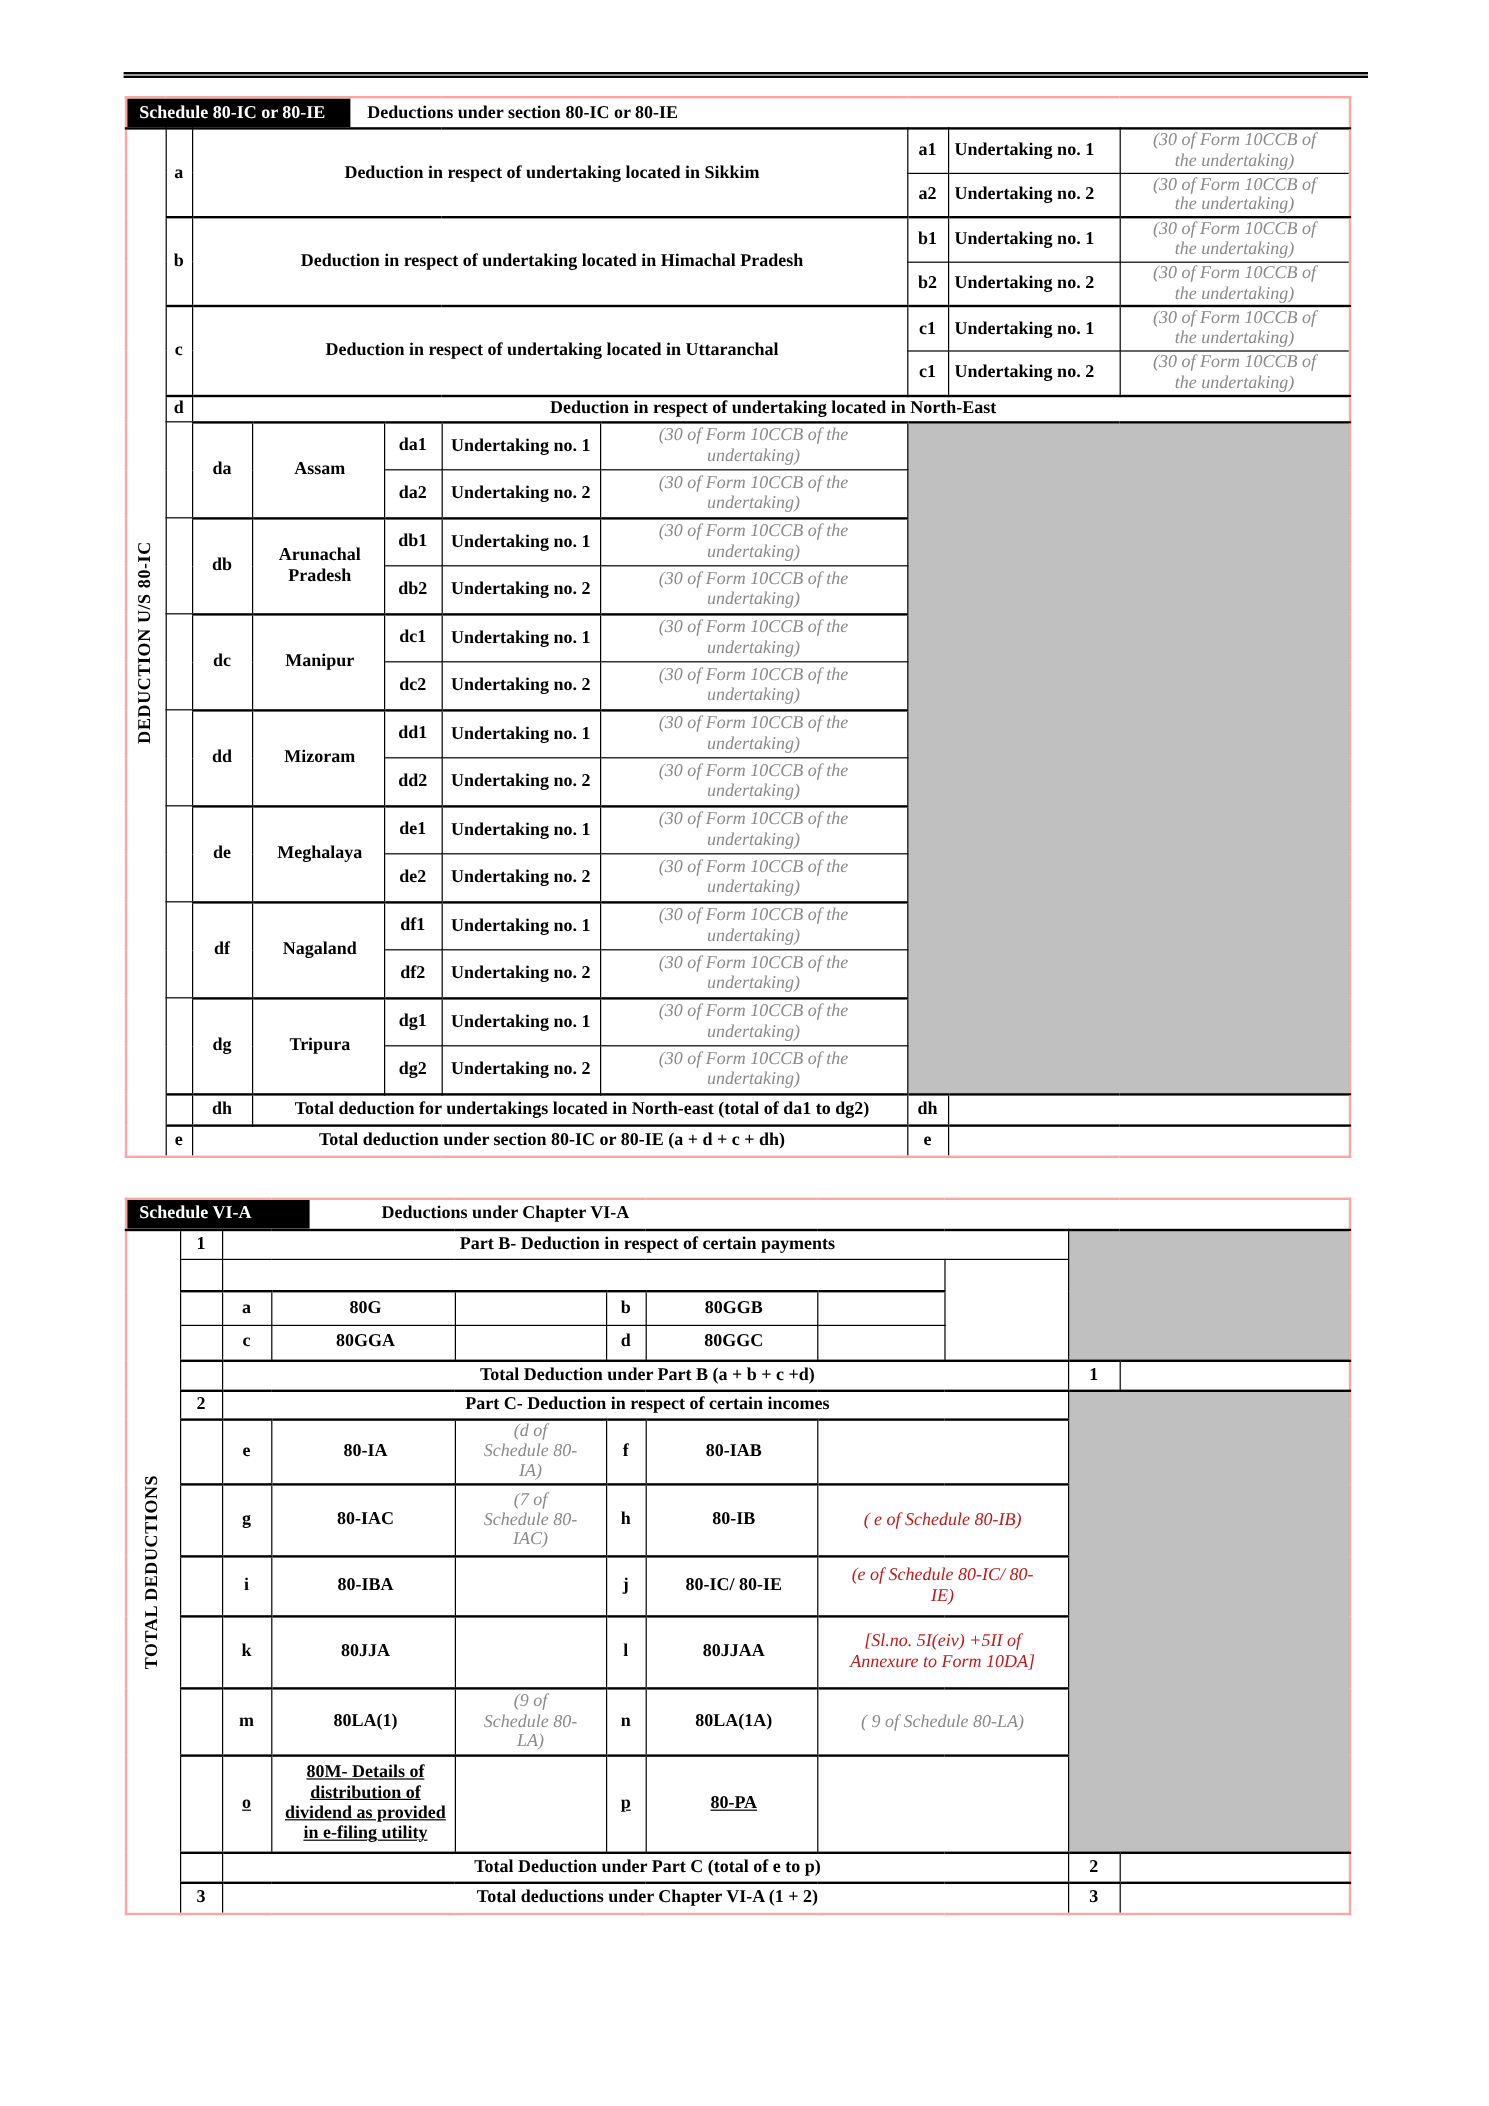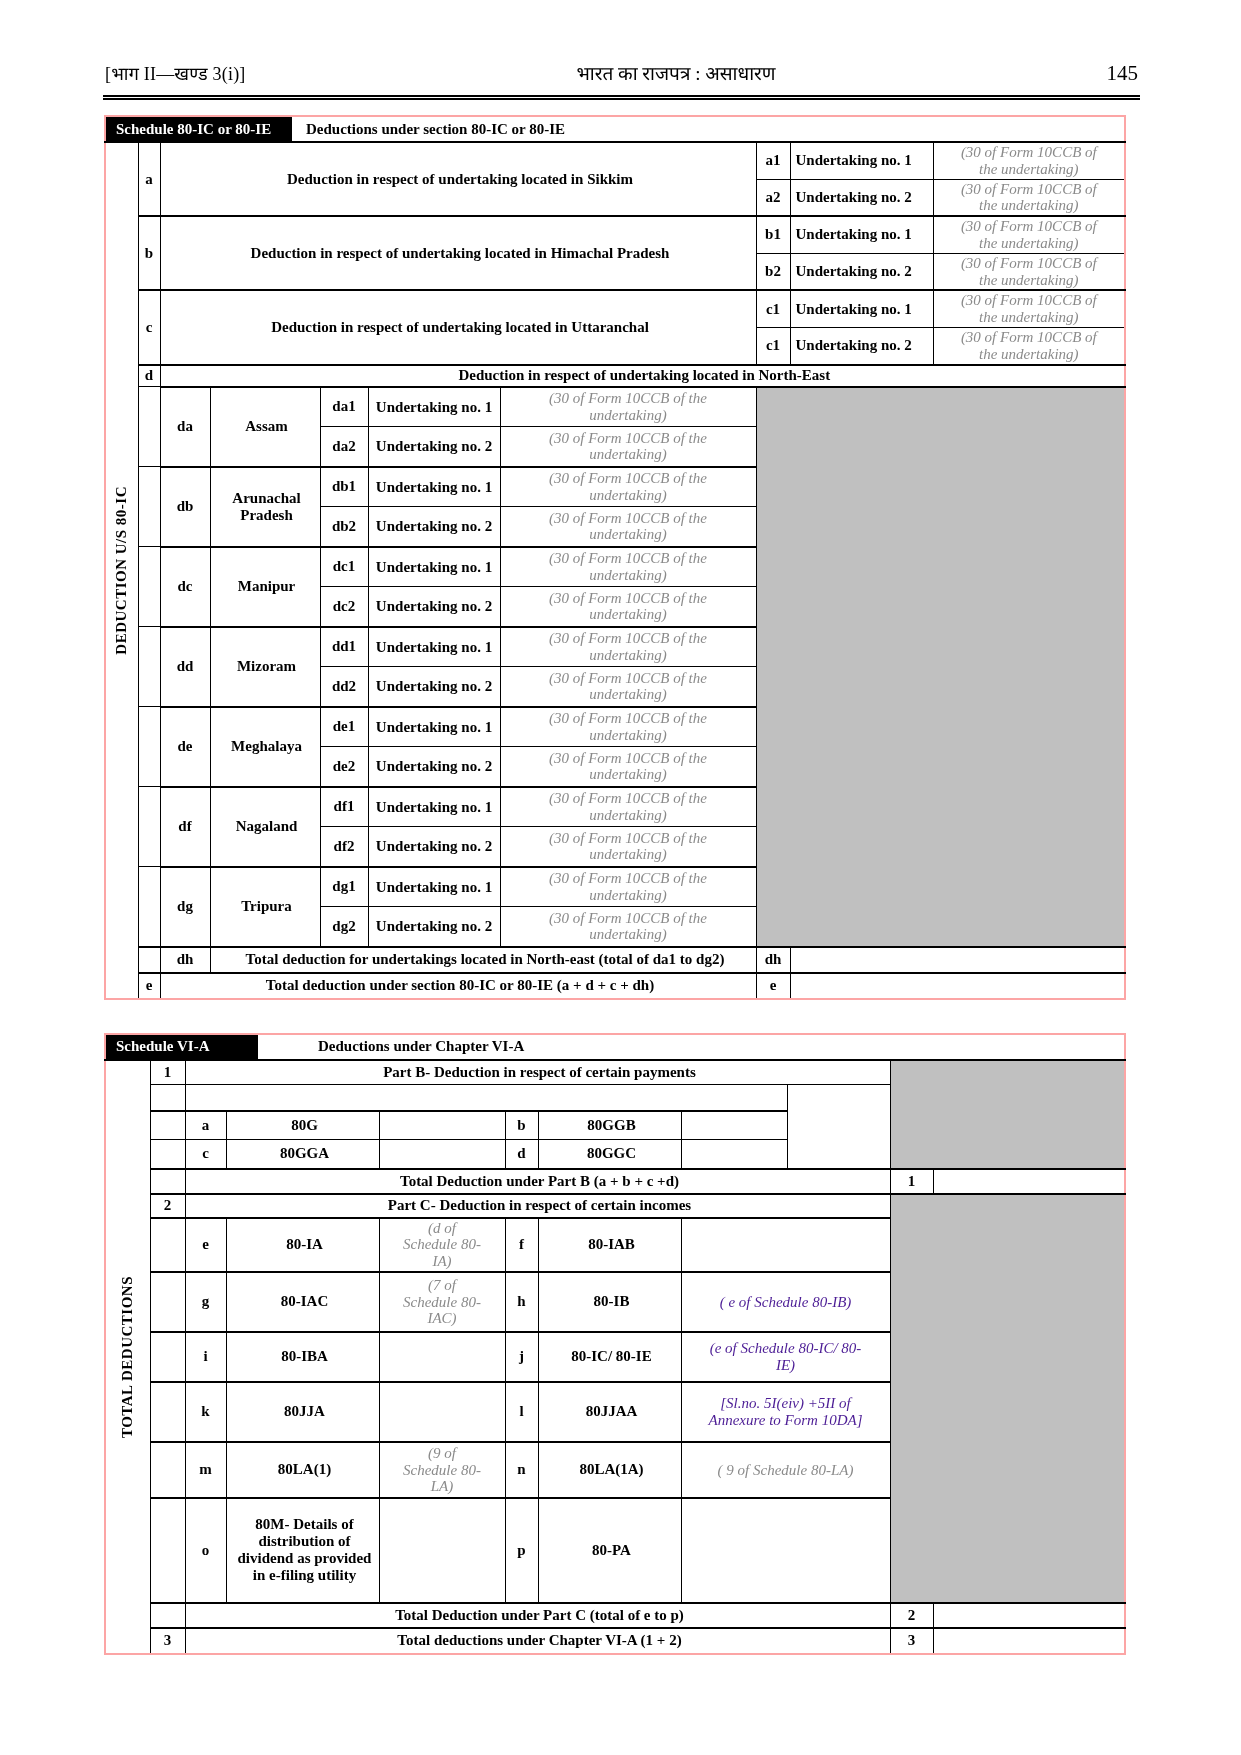--- a/index.html
+++ b/index.html
@@ -36,51 +36,46 @@
 
   .vert { padding:0 !important; }
   .vt { writing-mode:vertical-rl; transform:rotate(180deg); margin:0 auto; font-weight:bold; font-size:15px; letter-spacing:.5px; white-space:nowrap; }
 
   .lab { text-align:center; }
   .desc { text-align:center; padding-left:7px !important; }
   .state { text-align:center; padding-left:6px !important; }
   .und { text-align:left; padding-left:5px !important; }
   .und.c { text-align:center; padding:1px !important; line-height:1.1; }
   .note { font-weight:normal !important; font-style:italic; color:var(--muted); text-align:center; line-height:1.12; font-size:14.5px; padding:1px 20px !important; }
-  .note.dark { color:#4c1d95;text-align:center; }
+  .note.dark { color:#b91c1c;text-align:center; }
   .shade { background:var(--shade); }
   .gap { border:0 !important; }
 
   
   tr.r34 td { height:34px; }
   tr.r40 td { height:40px; }
   tr.r26 td { height:26px; }
   tr.r29 td { height:29px; }
   tr.r25 td { height:25px; }
   tr.r24 td { height:24px; }
   tr.hdr22 td { height:22px; }
   tr.r50 td { height:50px; }
   tr.r60 td { height:60px; }
   tr.r56 td { height:56px; }
-  tr.r105 td { height:105px; }
+  tr.r105 td { height:81px;text-decoration:underline; }
 
   
   tr.sub > td { border-top:1px solid #6e6e6e; }
   tr.major > td { border-top:2px solid #000; }
 </style>
 </head>
 <body>
 
 <div class="content">
 
-  <div class="pagehead">
-    <span class="ph-left">[भाग II—खण्ड  3(i)]</span>
-    <span class="ph-center">भारत का राजपत्र : असाधारण</span>
-    <span class="ph-right">145</span>
-  </div>
   <div class="rule"></div>
 
   <table class="t t1">
     <colgroup>
       <col style="width:33px">
         <col style="width:22px">
         <col style="width:50px">
         <col style="width:110px">
         <col style="width:48px">
       <col style="width:132px">

